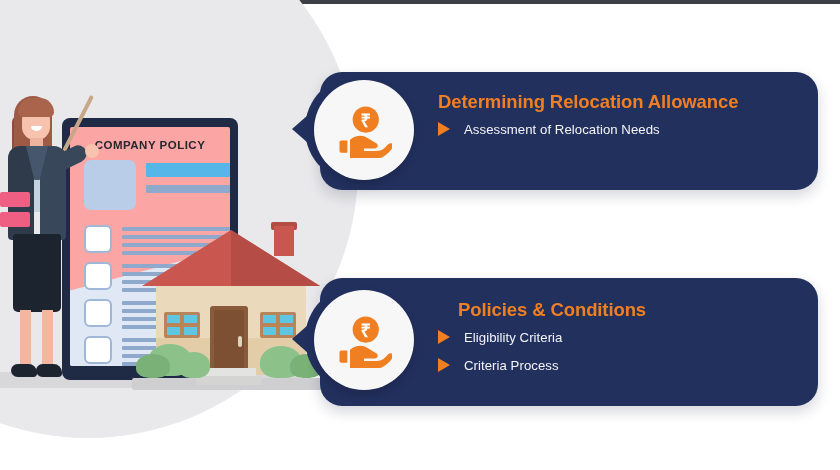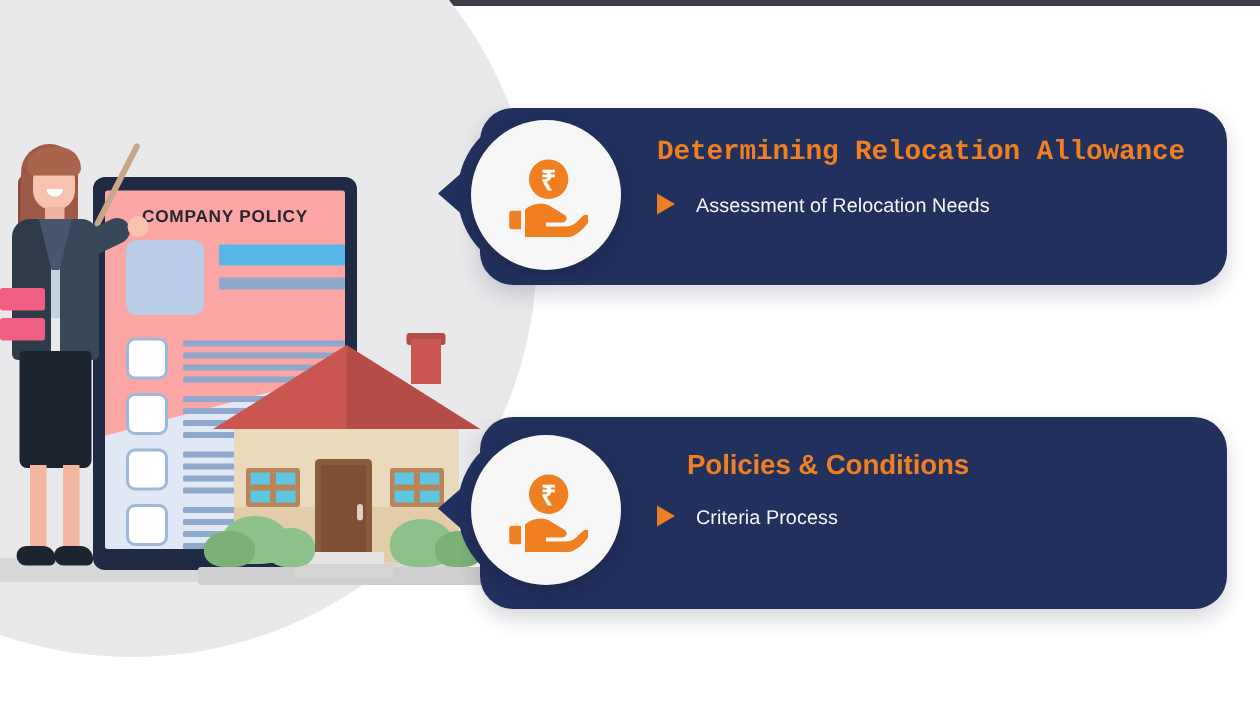--- a/index.html
+++ b/index.html
@@ -127,29 +127,29 @@
   .card-2 { left: 320px; top: 278px; width: 498px; height: 128px; }
 
   .card-title {
     position: absolute;
     color: #f07f22;
     font-size: 18.5px;
     font-weight: 700;
     letter-spacing: -0.1px;
     white-space: nowrap;
   }
-  .c1-title { left: 118px; top: 19px; font-family: Liberation Mono, monospace; }
+  .c1-title { left: 118px; top: 19px; }
   .c2-title { left: 118px; top: 21px; margin-left: 20px; }
 
   .bullets { position: absolute; }
   .c1-bul { left: 118px; top: 50px; }
   .c2-bul { left: 118px; top: 52px; }
 
   .bullet {
-    display: flex; align-items: center;
+    display: flex; 
     height: 28px;
   }
   .bullet .tri {
     width: 0; height: 0;
     border-top: 7px solid transparent;
     border-bottom: 7px solid transparent;
     border-left: 12px solid #f07f22;
     margin-right: 14px;
     flex: none;
   }
@@ -322,20 +322,24 @@
         <path d="M16 43 c6 -5 14 -6 20 -2 l10 6 c3 2 2 6 -2 6 h-12 v3 h14 c4 0 7 -1 10 -4 l4 -4 c2 -2 6 -1 5 3 c-1 3 -6 9 -12 12 c-5 2 -11 2 -16 2 h-21 z" fill="#f07f22"></path>
       </svg>
     </div>
   </div>
 
   <div class="card card-2">
     <div class="card-title c2-title">Policies &amp; Conditions</div>
     <div class="bullets c2-bul">
       <div class="bullet">
         <span class="tri"></span>
+        <span class="btxt">Eligibility Criteria</span>
+      </div>
+      <div class="bullet">
+        <span class="tri"></span>
         <span class="btxt">Criteria Process</span>
       </div>
     </div>
   </div>
 
   <div class="badge badge-2">
     <div class="badge-point"></div>
     <div class="badge-ring"></div>
     <div class="badge-white"></div>
     <div class="badge-icon">

